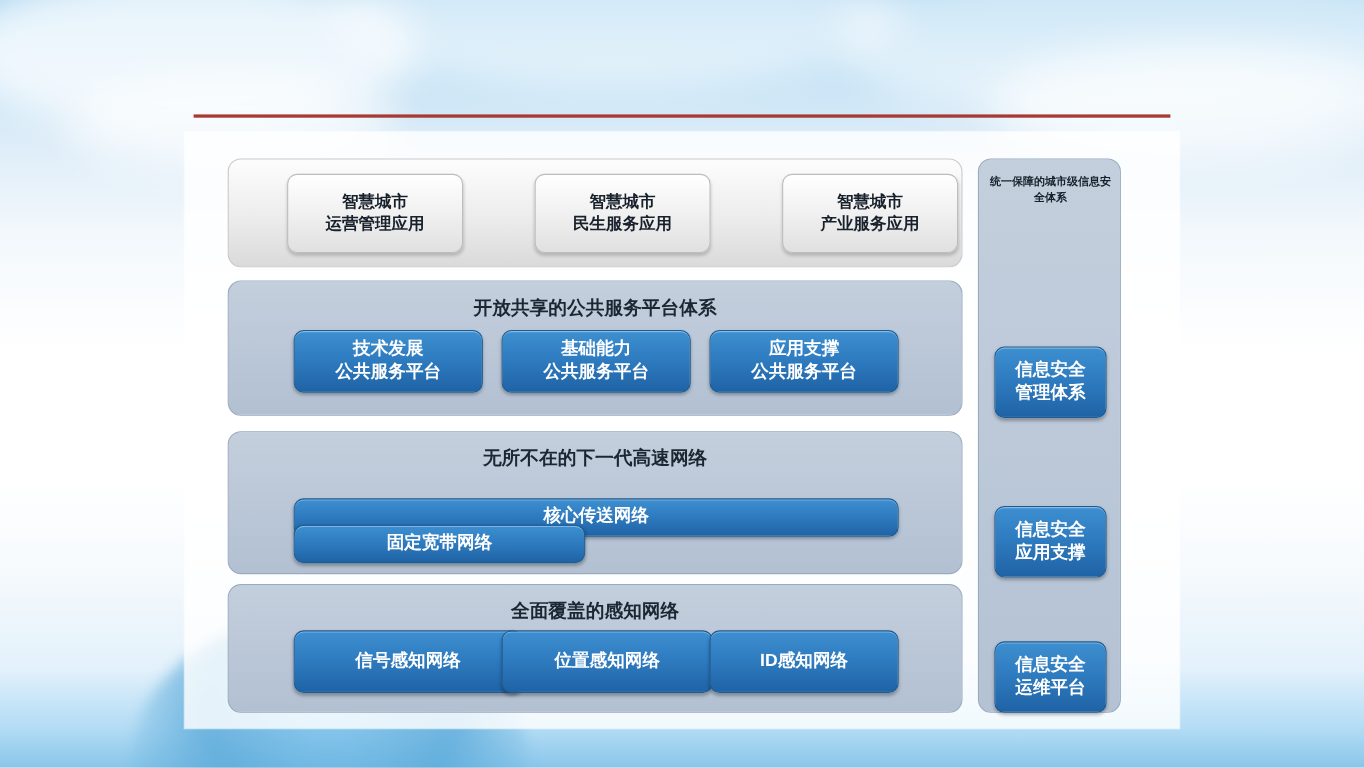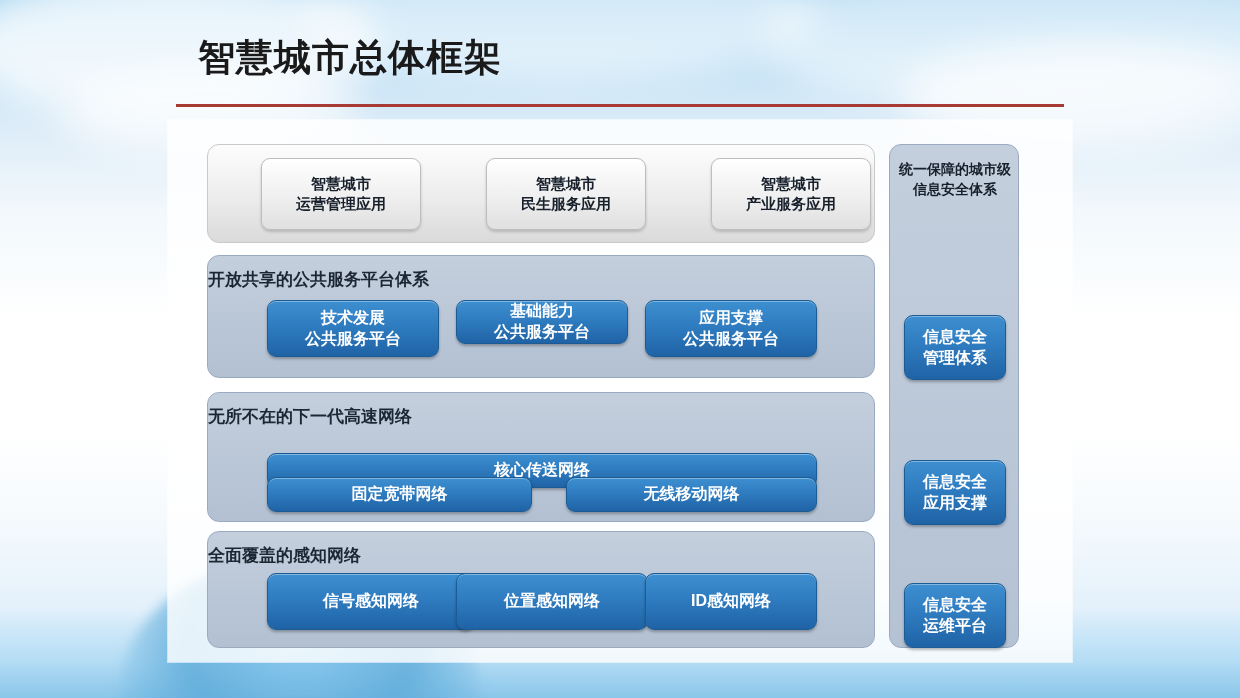--- a/index.html
+++ b/index.html
@@ -115,21 +115,21 @@
   }
   .layer-platform { left: 207px; top: 255px; width: 668px; height: 123px; }
   .layer-network  { left: 207px; top: 392px; width: 668px; height: 130px; }
   .layer-sensing  { left: 207px; top: 531px; width: 668px; height: 117px; }
 
   .layer-caption {
     position: absolute;
     top: 12px;
     left: 0;
     width: 100%;
-    text-align: left;
+    text-align: center;
     font-size: 17px;
     font-weight: bold;
     color: #1c2733;
   }
 
   
   .grey-box {
     position: absolute;
     top: 13px;
     width: 160px;
@@ -164,21 +164,21 @@
     justify-content: center;
     text-align: center;
     color: #ffffff;
     font-size: 16px;
     font-weight: bold;
     line-height: 1.3;
     box-sizing: border-box;
   }
   
   .pf1 { left: 59px;  top: 44px; width: 172px; height: 57px; }
-  .pf2 { left: 248px; top: 44px; width: 172px; height: 44px; }
+  .pf2 { left: 248px; top: 44px; width: 172px; height: 57px; }
   .pf3 { left: 437px; top: 44px; width: 172px; height: 57px; }
   
   .nw1 { left: 59px;  top: 41px; width: 550px; height: 35px; margin-top: 19px; }
   .nw2 { left: 59px;  top: 84px; width: 265px; height: 35px; }
   .nw3 { left: 358px; top: 84px; width: 251px; height: 35px; }
   
   .sn1 { left: 59px;  top: 41px; width: 208px; height: 57px; }
   .sn2 { left: 248px; top: 41px; width: 192px; height: 57px; }
   .sn3 { left: 437px; top: 41px; width: 172px; height: 57px; }
 
@@ -193,21 +193,21 @@
     border: 1px solid #9aabc0;
     background: linear-gradient(180deg, #c4cfdd 0%, #b4c2d4 100%);
     box-sizing: border-box;
   }
   .security-title {
     position: absolute;
     left: 8px;
     top: 14px;
     width: 114px;
     text-align: center;
-    font-size: 14px;
+    font-size: 10px;
     font-weight: bold;
     color: #17202b;
     line-height: 1.45;
   }
   .sec-box {
     position: absolute;
     left: 14px;
     width: 102px;
     height: 65px;
     border-radius: 9px;
@@ -224,21 +224,20 @@
 
   <div class="cloud c1"></div>
   <div class="cloud c2"></div>
   <div class="cloud c3"></div>
   <div class="cloud c4"></div>
   <div class="cloud c5"></div>
   <div class="bottom-band"></div>
   <div class="bottom-globe"></div>
   <div class="white-panel"></div>
 
-  <div class="title">智慧城市总体框架</div>
   <div class="title-rule"></div>
 
   <div class="layer layer-top">
     <div class="grey-box gb1">
       <span>
         <span>智慧城市</span><br>
         <span>运营管理应用</span>
       </span>
     </div>
     <div class="grey-box gb2">
@@ -274,21 +273,20 @@
         <span>应用支撑</span><br>
         <span>公共服务平台</span>
       </span>
     </div>
   </div>
 
   <div class="layer layer-blue layer-network">
     <div class="layer-caption">无所不在的下一代高速网络</div>
     <div class="blue-box nw1">核心传送网络</div>
     <div class="blue-box nw2">固定宽带网络</div>
-    <div class="blue-box nw3">无线移动网络</div>
   </div>
 
   <div class="layer layer-blue layer-sensing">
     <div class="layer-caption">全面覆盖的感知网络</div>
     <div class="blue-box sn1">信号感知网络</div>
     <div class="blue-box sn2">位置感知网络</div>
     <div class="blue-box sn3">ID感知网络</div>
   </div>
 
   <div class="security-col">

